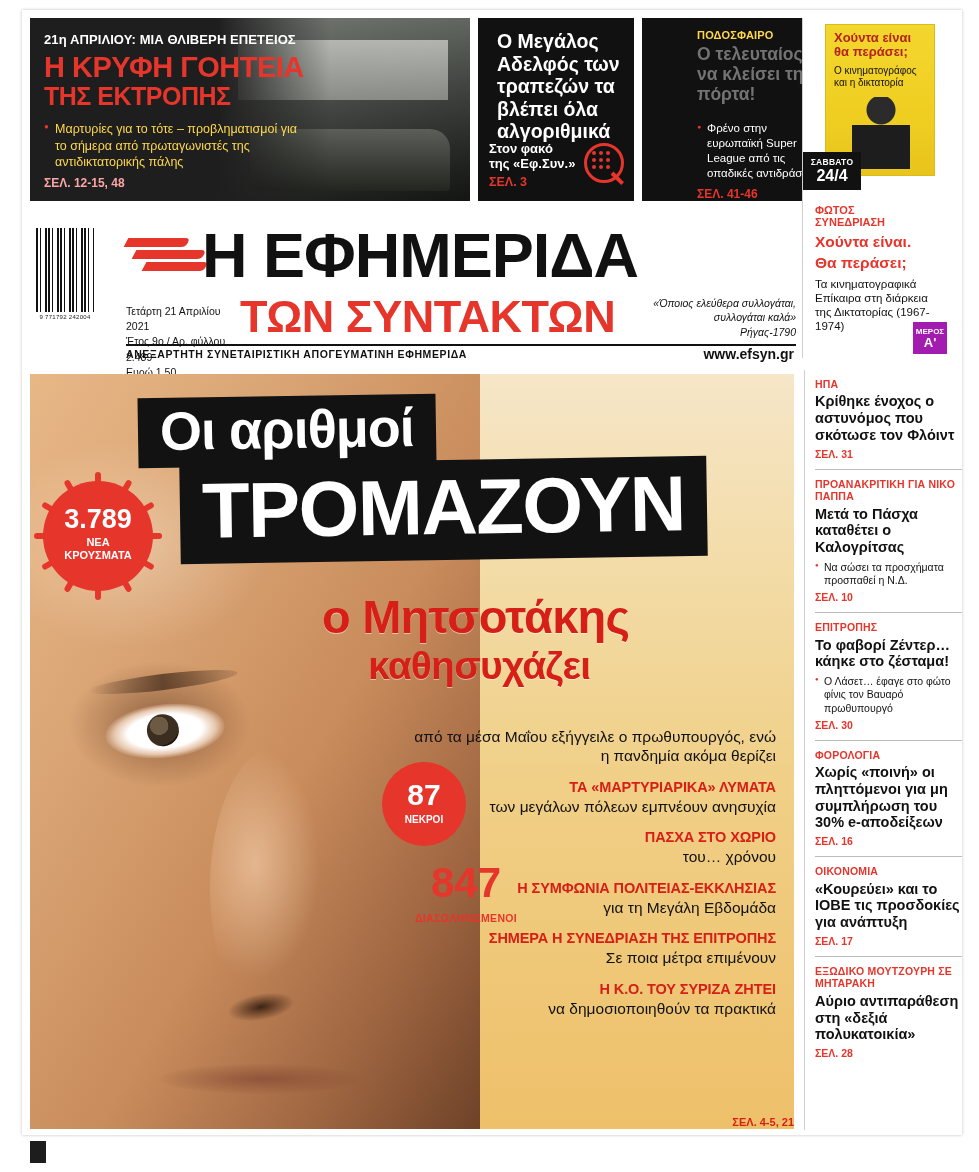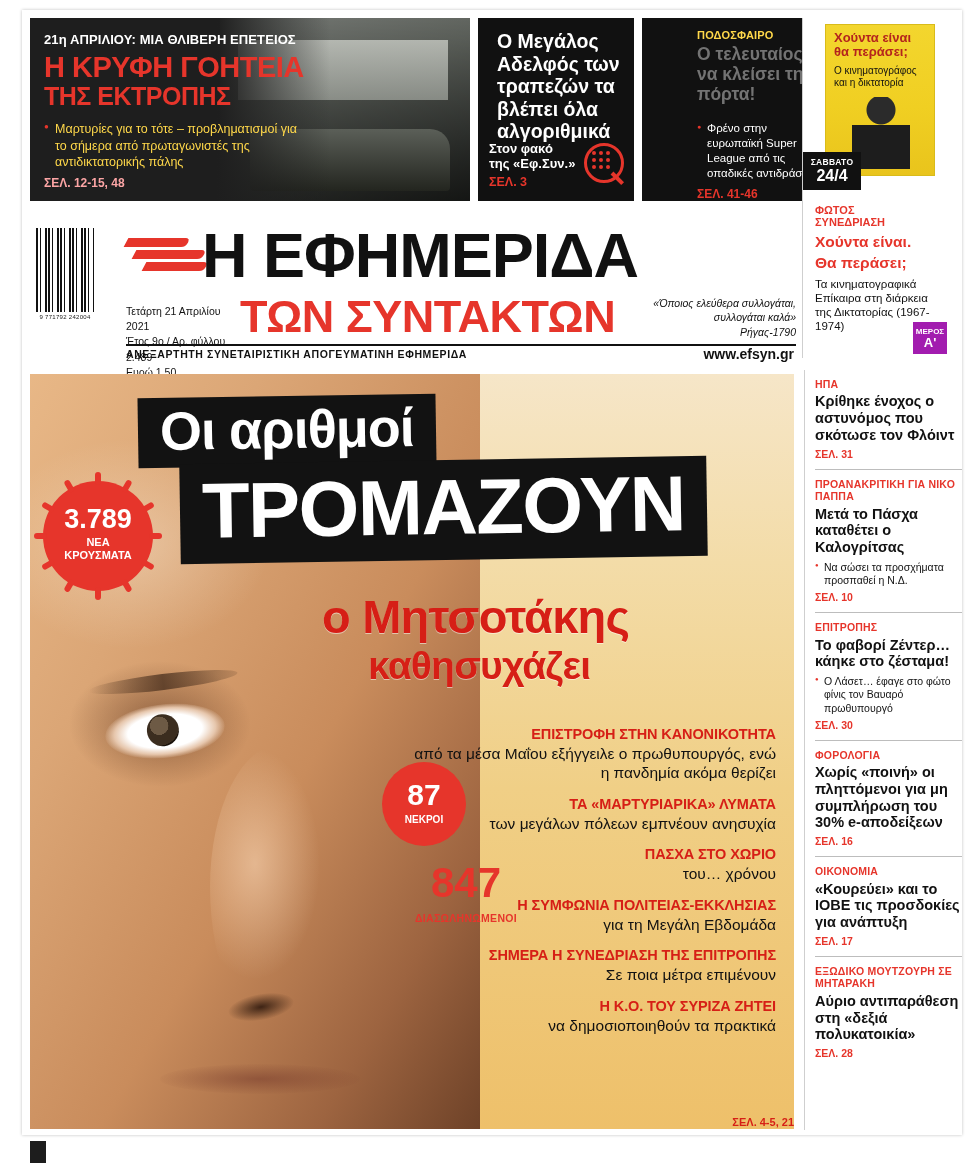--- a/index.html
+++ b/index.html
@@ -738,21 +738,20 @@
         <div class="l">ΝΕΚΡΟΙ</div>
       </div>
 
       <div class="num-847">
         <div class="n">847</div>
         <div class="l">ΔΙΑΣΩΛΗΝΩΜΕΝΟΙ</div>
       </div>
 
       <div class="teasers">
         <div class="teaser">
-          <div class="t-head">ΕΠΙΣΤΡΟΦΗ ΣΤΗΝ ΚΑΝΟΝΙΚΟΤΗΤΑ</div>
           <div class="t-body">από τα μέσα Μαΐου εξήγγειλε ο πρωθυπουργός, ενώ η πανδημία ακόμα θερίζει</div>
         </div>
         <div class="teaser">
           <div class="t-head">ΤΑ «ΜΑΡΤΥΡΙΑΡΙΚΑ» ΛΥΜΑΤΑ</div>
           <div class="t-body">των μεγάλων πόλεων εμπνέουν ανησυχία</div>
         </div>
         <div class="teaser">
           <div class="t-head">ΠΑΣΧΑ ΣΤΟ ΧΩΡΙΟ</div>
           <div class="t-body">του… χρόνου</div>
         </div>

